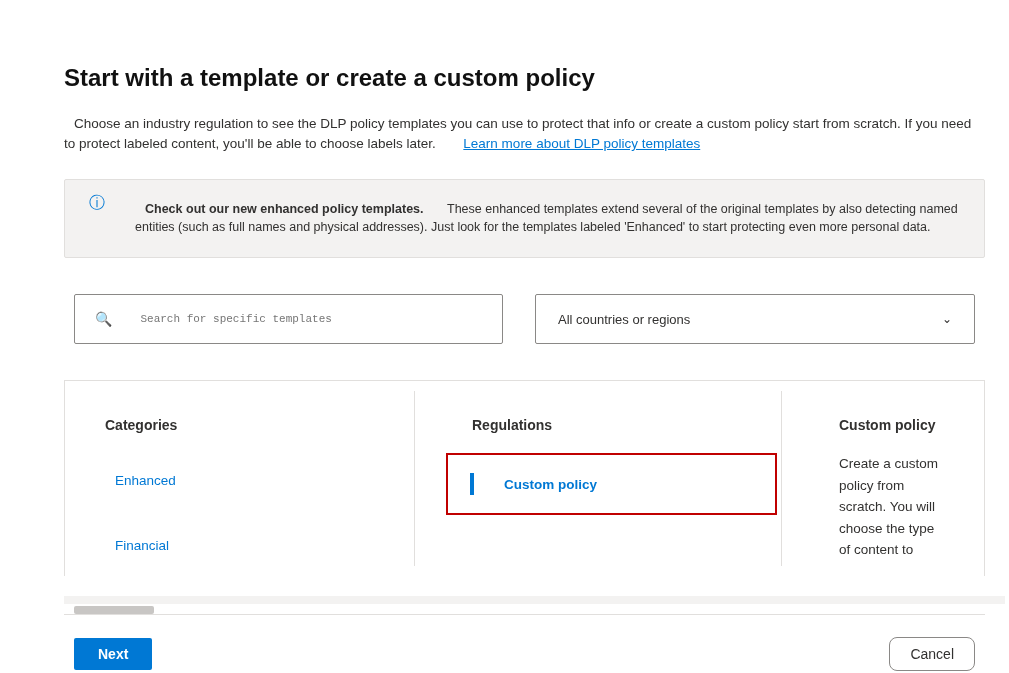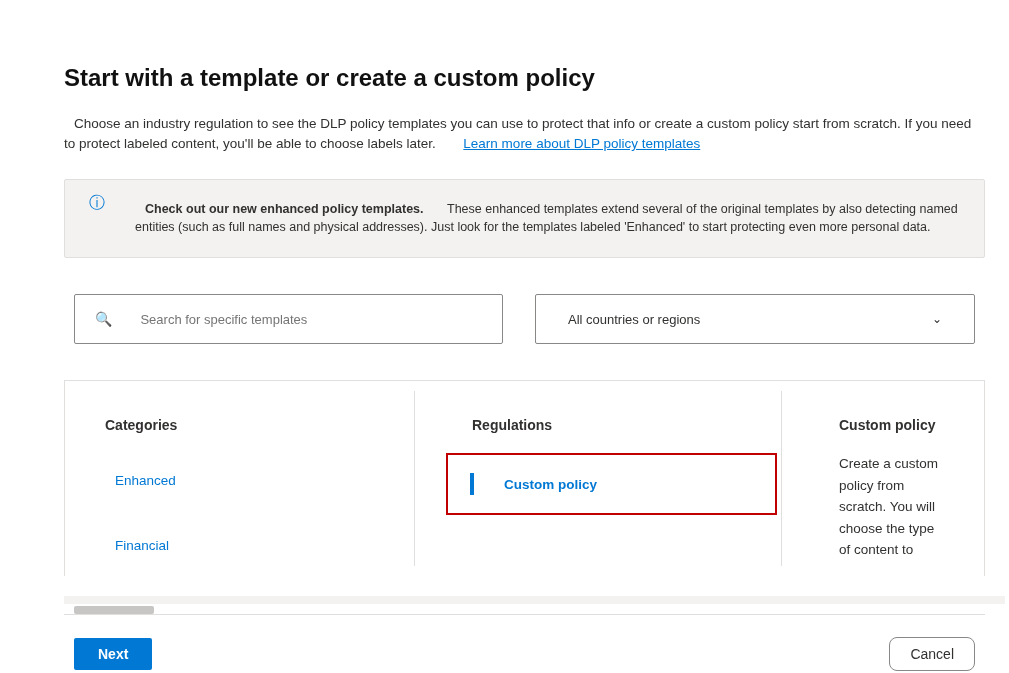--- a/index.html
+++ b/index.html
@@ -70,35 +70,36 @@
       border-radius: 2px;
       padding: 6px 10px;
       width: 440px;
       gap: 8px;
       background: #fff;
       cursor: text;
     }
     .search-box input {
       border: none;
       outline: none;
-      font-size: 13px;
+      font-size: 11px;
       color: #0369a1;
       width: 100%;
       background: transparent;
+      font-family: Liberation Mono, monospace;
     }
     .search-icon-char {
       color: #605e5c;
       font-size: 14px;
     }
     .dropdown {
       display: flex;
       align-items: center;
       border: 1px solid #8a8886;
       border-radius: 2px;
-      padding: 6px 22px;
+      padding: 6px 12px;
       min-width: 440px;
       background: #fff;
       cursor: pointer;
       justify-content: space-between;
       font-size: 13px;
       color: #323130;
     }
     .dropdown-chevron {
       font-size: 12px;
       color: #323130;

